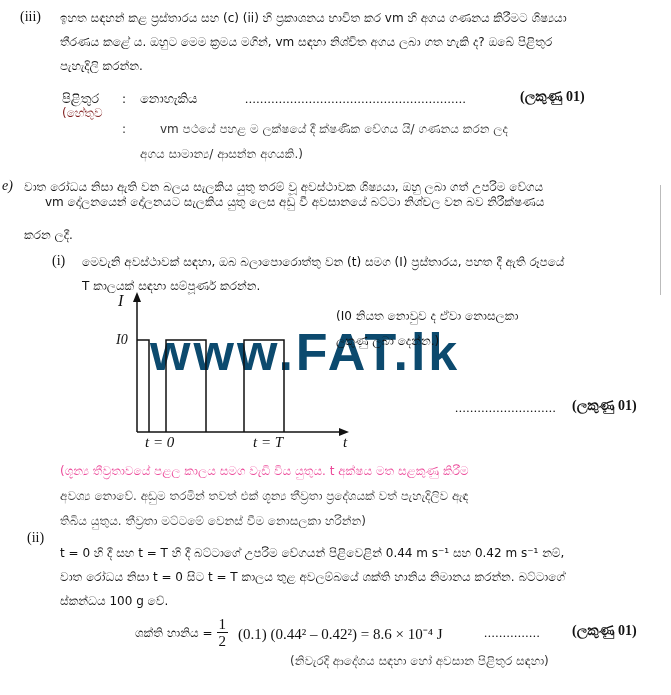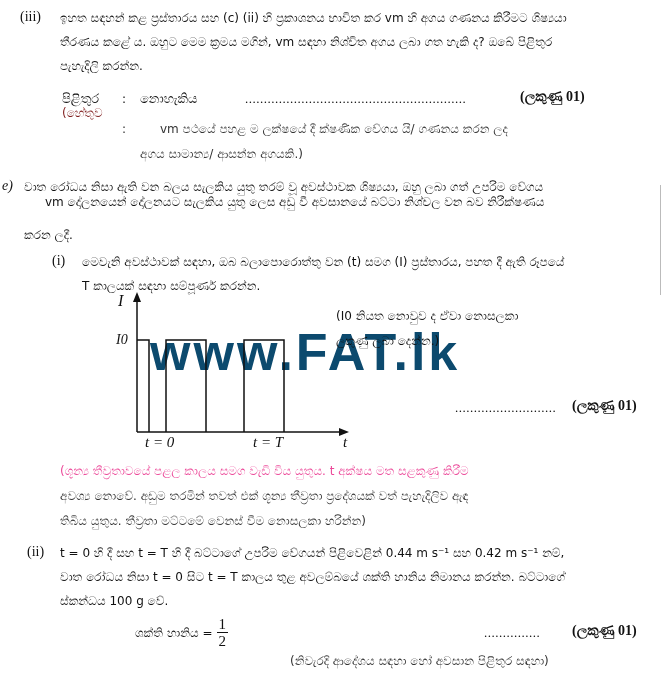--- a/index.html
+++ b/index.html
@@ -73,29 +73,30 @@
 
 <div class="line sinh" style="left:336px; top:307px;">(I0 නියත නොවුව ද ඒවා නොසලකා</div>
 <div class="line sinh" style="left:336px; top:332px;">ලකුණු ලබා දෙන්න.)</div>
 <div class="line dots" style="left:455px; top:399px;">...........................</div>
 <div class="line marks" style="left:572px; top:397px;">(ලකුණු 01)</div>
 
 <div class="line sinh" style="left:60px; top:462px; color:#ec4899;">(ශූන්‍ය තීව්‍රතාවයේ පළල කාලය සමග වැඩි විය යුතුය. t අක්ෂය මත සළකුණු කිරීම</div>
 <div class="line sinh" style="left:60px; top:487px; color:#333;">අවශ්‍ය නොවේ. අඩුම තරමින් තවත් එක් ශූන්‍ය තීව්‍රතා ප්‍රදේශයක් වත් පැහැදිලිව ඇඳ</div>
 <div class="line sinh" style="left:60px; top:512px; color:#333;">තිබිය යුතුය. තීව්‍රතා මට්ටමේ වෙනස් වීම නොසලකා හරින්න)</div>
 
-<div class="line num" style="left:27px; top:543px;">(ii)</div>
+<div class="line num" style="left:27px; top:529px;">(ii)</div>
 <div class="line sinh" style="left:60px; top:544px;">t = 0 හි දී සහ t = T හි දී බට්ටාගේ උපරිම වේගයන් පිළිවෙළින් 0.44 m s⁻¹ සහ 0.42 m s⁻¹ නම්,</div>
 <div class="line sinh" style="left:60px; top:568px;">වාත රෝධය නිසා t = 0 සිට t = T කාලය තුළ අවලම්බයේ ශක්ති හානිය නිමානය කරන්න. බට්ටාගේ</div>
 <div class="line sinh" style="left:60px; top:592px;">ස්කන්ධය 100 g වේ.</div>
 
 <div class="abs" style="left:135px; top:616px; white-space:nowrap; display:flex; align-items:center;">
   <span class="sinh" style="margin-right:4px;">ශක්ති හානිය =</span>
   <span class="frac">
     <span class="n">1</span>
     <span>2</span>
   </span>
+  <span class="num" style="margin-left:10px; font-size:15px;">(0.1)  (0.44² – 0.42²) = 8.6 × 10⁻⁴ J</span>
 </div>
 <div class="line dots" style="left:484px; top:624px;">...............</div>
 <div class="line marks" style="left:572px; top:622px;">(ලකුණු 01)</div>
 <div class="line sinh" style="left:290px; top:652px; color:#333;">(නිවැරදි ආදේශය සඳහා හෝ අවසාන පිළිතුර සඳහා)</div>
 
 <div class="footer">FAT.lk</div>
 
 </body></html>

